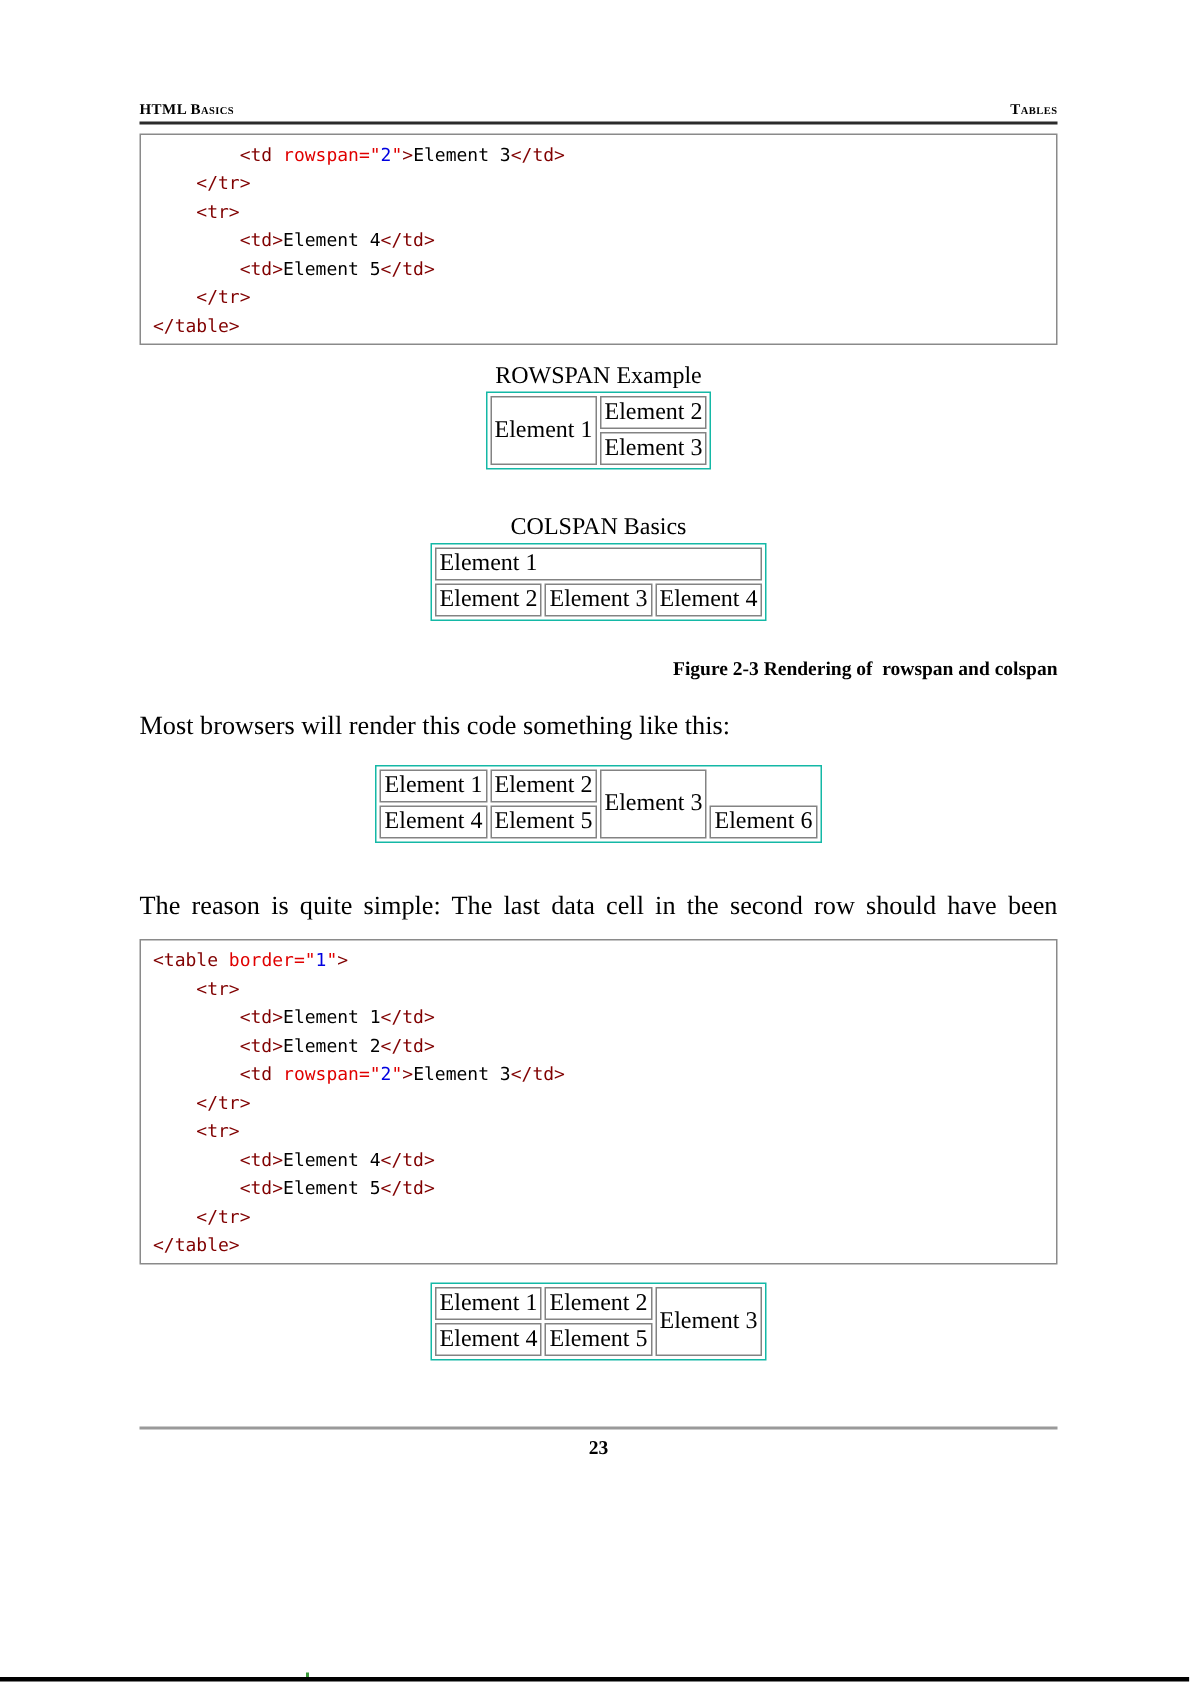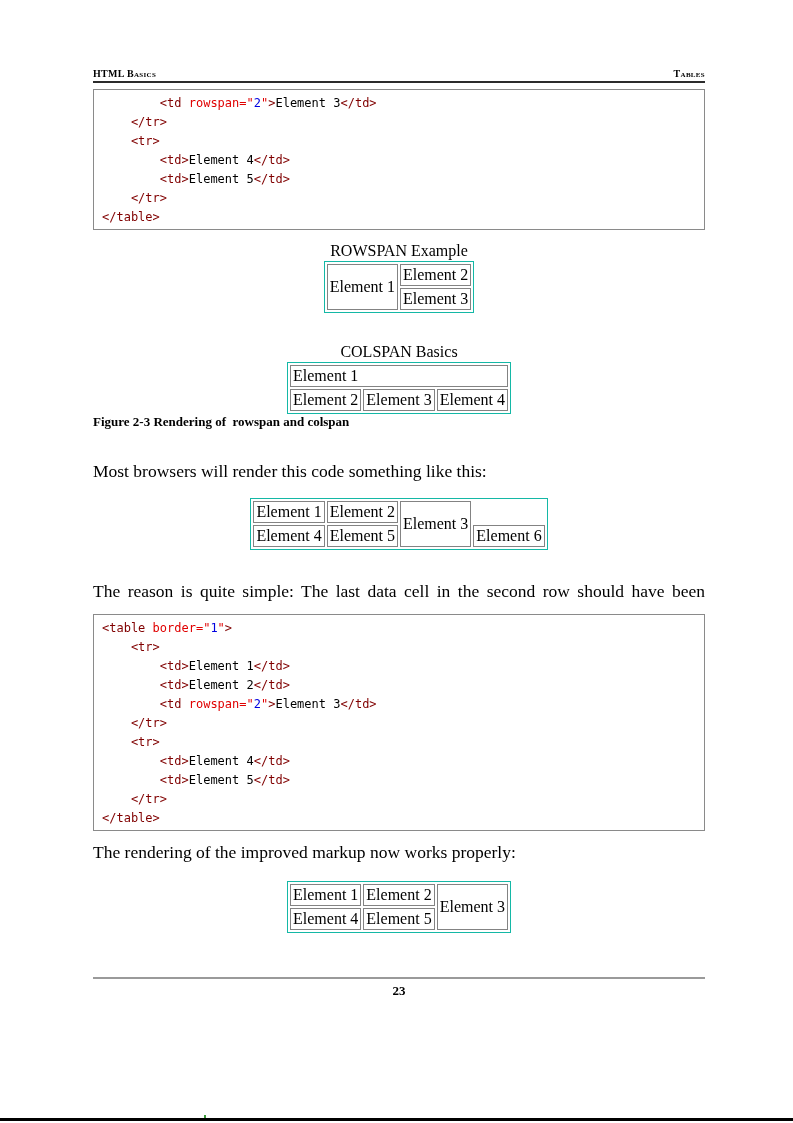--- a/index.html
+++ b/index.html
@@ -72,32 +72,33 @@
     border: 1px solid #838383;
     font-size: 16px;
     padding: 1px 2px;
     text-align: left;
     vertical-align: middle;
     height: 22px;
     white-space: nowrap;
   }
 
   .fig-caption {
-    text-align: left;
+    margin-top: 24px;
+    text-align: right;
     font-weight: bold;
     font-size: 13px;
     white-space: pre-wrap;
   }
 
   
   .para {
     font-size: 17.5px;
     line-height: 34px;
   }
-  .p1 { margin-top: 24px; }
+  .p1 { margin-top: 12px; }
   .p2 { margin-top: 24px; }
   .p3 { margin-top: 4px; }
   .p2 .jline { text-align: justify; text-align-last: justify; }
 
   .fig-broken { margin-top: 10px; }
   .fig-improved { margin-top: 12px; }
 
   
   .footer-rule {
     margin-top: 44px;
@@ -212,21 +213,20 @@
         <div class="code-line"><span class="tok-t">        &lt;td&gt;</span><span class="tok-p">Element 2</span><span class="tok-t">&lt;/td&gt;</span></div>
         <div class="code-line"><span class="tok-t">        &lt;td </span><span class="tok-a">rowspan="</span><span class="tok-v">2</span><span class="tok-a">"</span><span class="tok-t">&gt;</span><span class="tok-p">Element 3</span><span class="tok-t">&lt;/td&gt;</span></div>
         <div class="code-line"><span class="tok-t">    &lt;/tr&gt;</span></div>
         <div class="code-line"><span class="tok-t">    &lt;tr&gt;</span></div>
         <div class="code-line"><span class="tok-t">        &lt;td&gt;</span><span class="tok-p">Element 4</span><span class="tok-t">&lt;/td&gt;</span></div>
         <div class="code-line"><span class="tok-t">        &lt;td&gt;</span><span class="tok-p">Element 5</span><span class="tok-t">&lt;/td&gt;</span></div>
         <div class="code-line"><span class="tok-t">    &lt;/tr&gt;</span></div>
         <div class="code-line"><span class="tok-t">&lt;/table&gt;</span></div>
       </div>
 
-    <div class="para p3">The rendering of the improved markup now works properly:</div>
 
     <div class="figure fig-improved">
       <table class="demo">
         <tbody>
             <tr>
           <td>Element 1</td>
           <td>Element 2</td>
           <td rowspan="2">Element 3</td>
         </tr>
         <tr>

